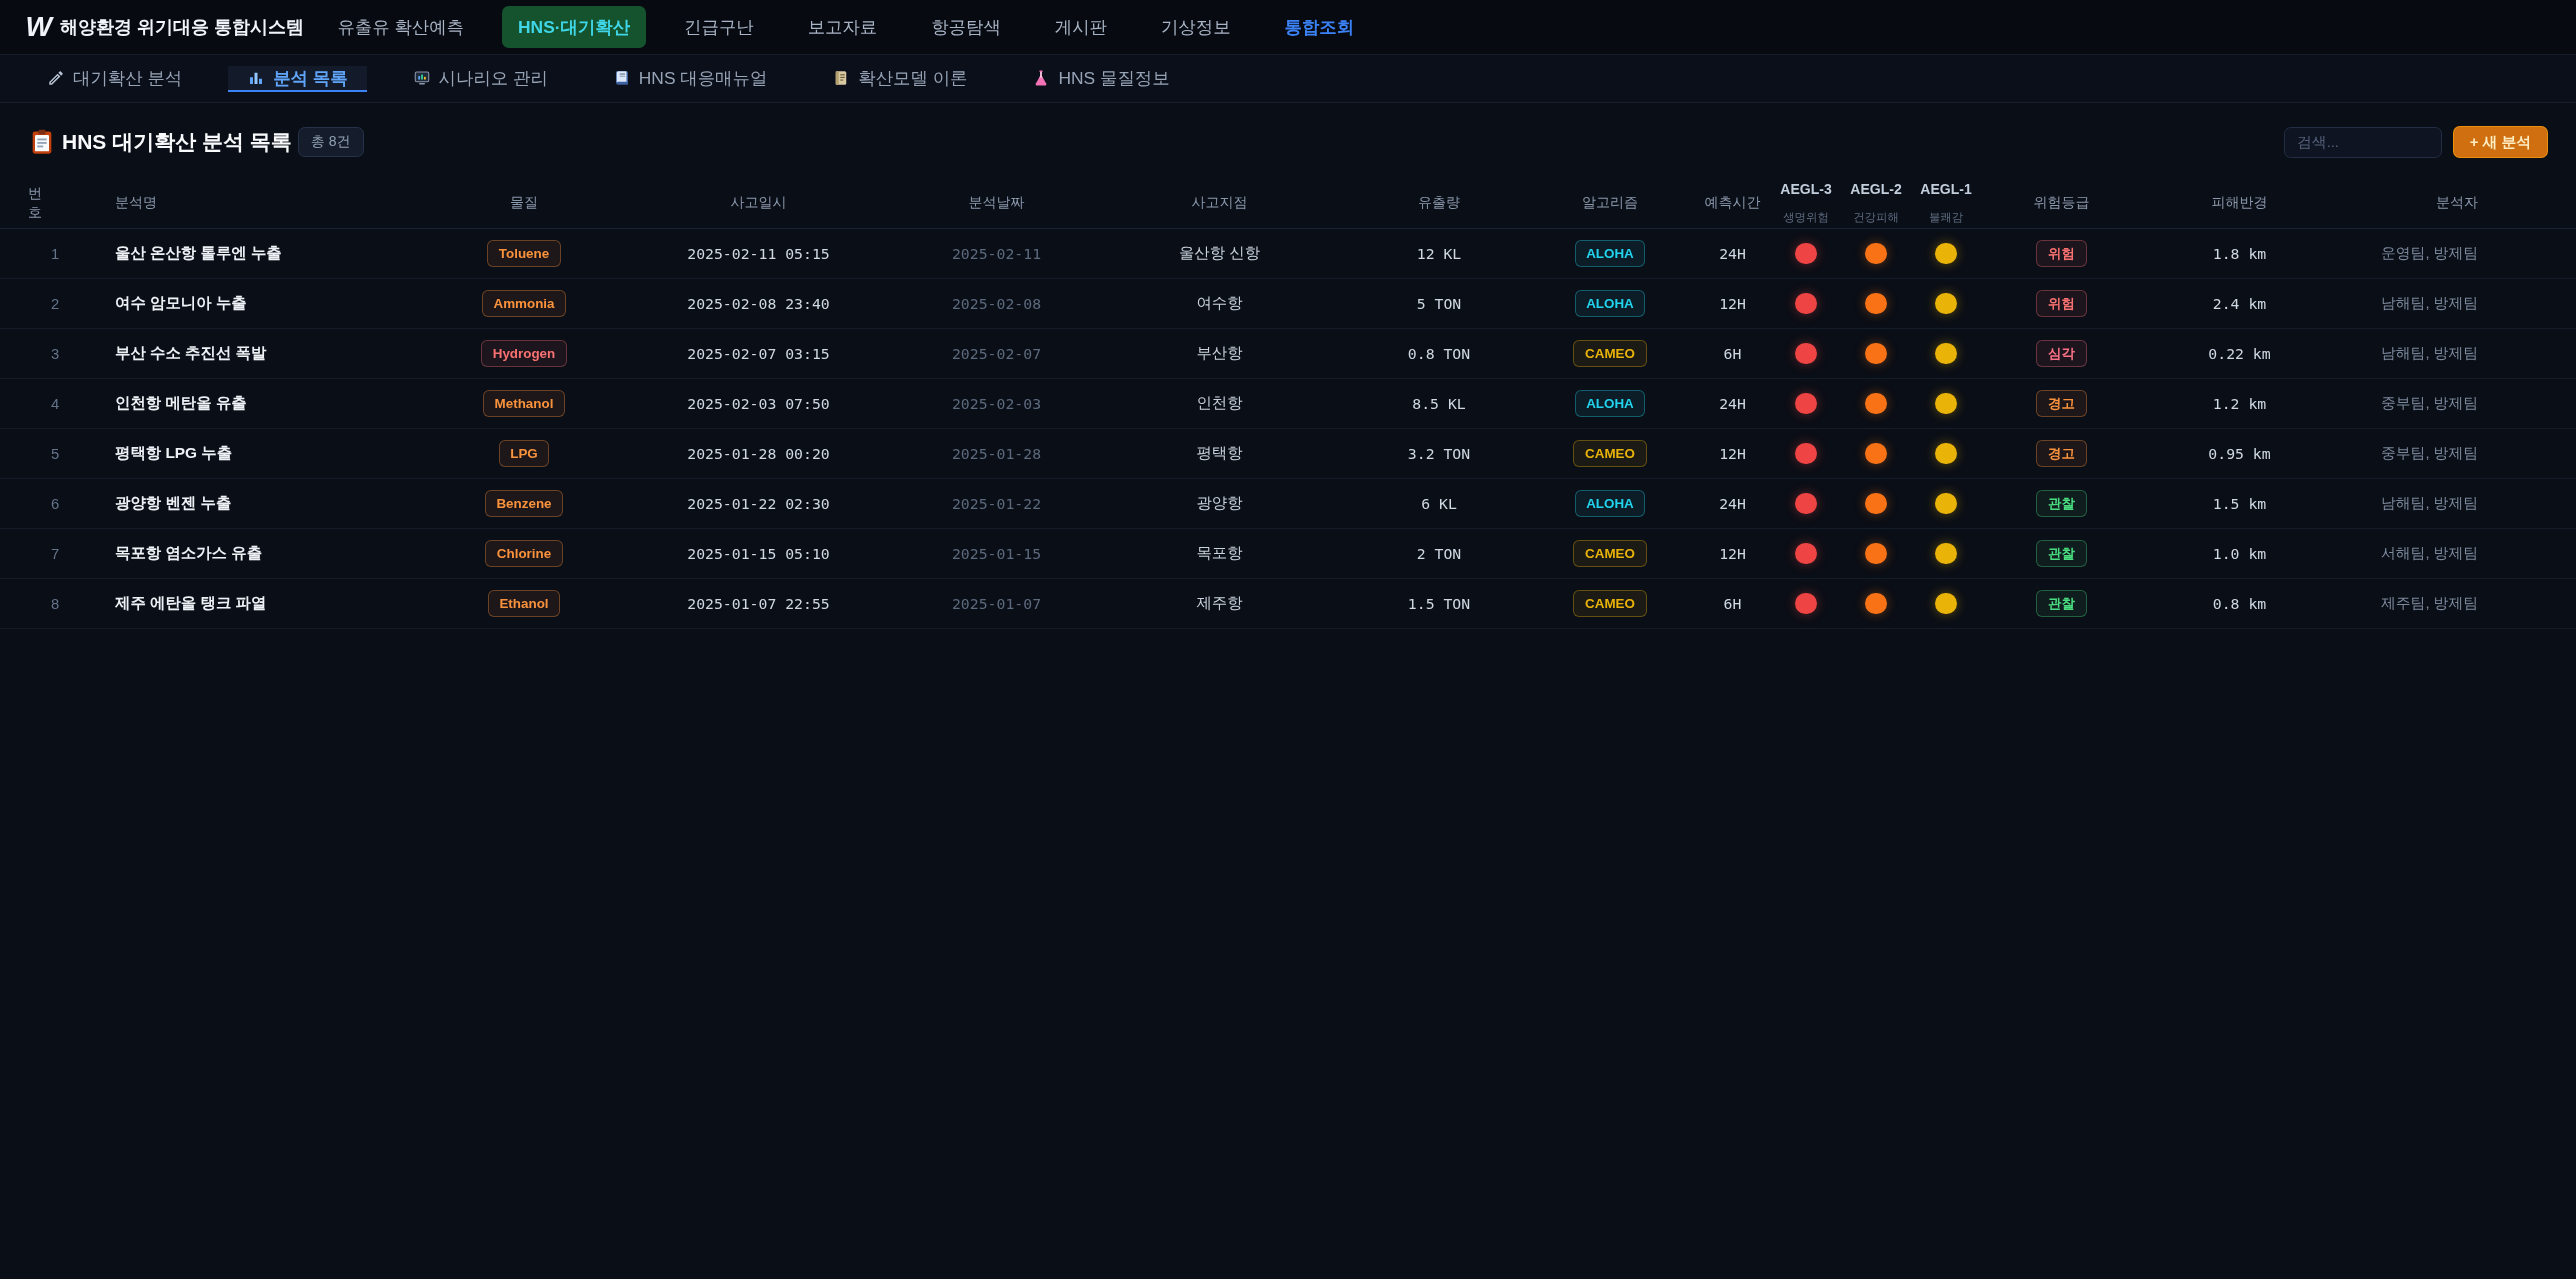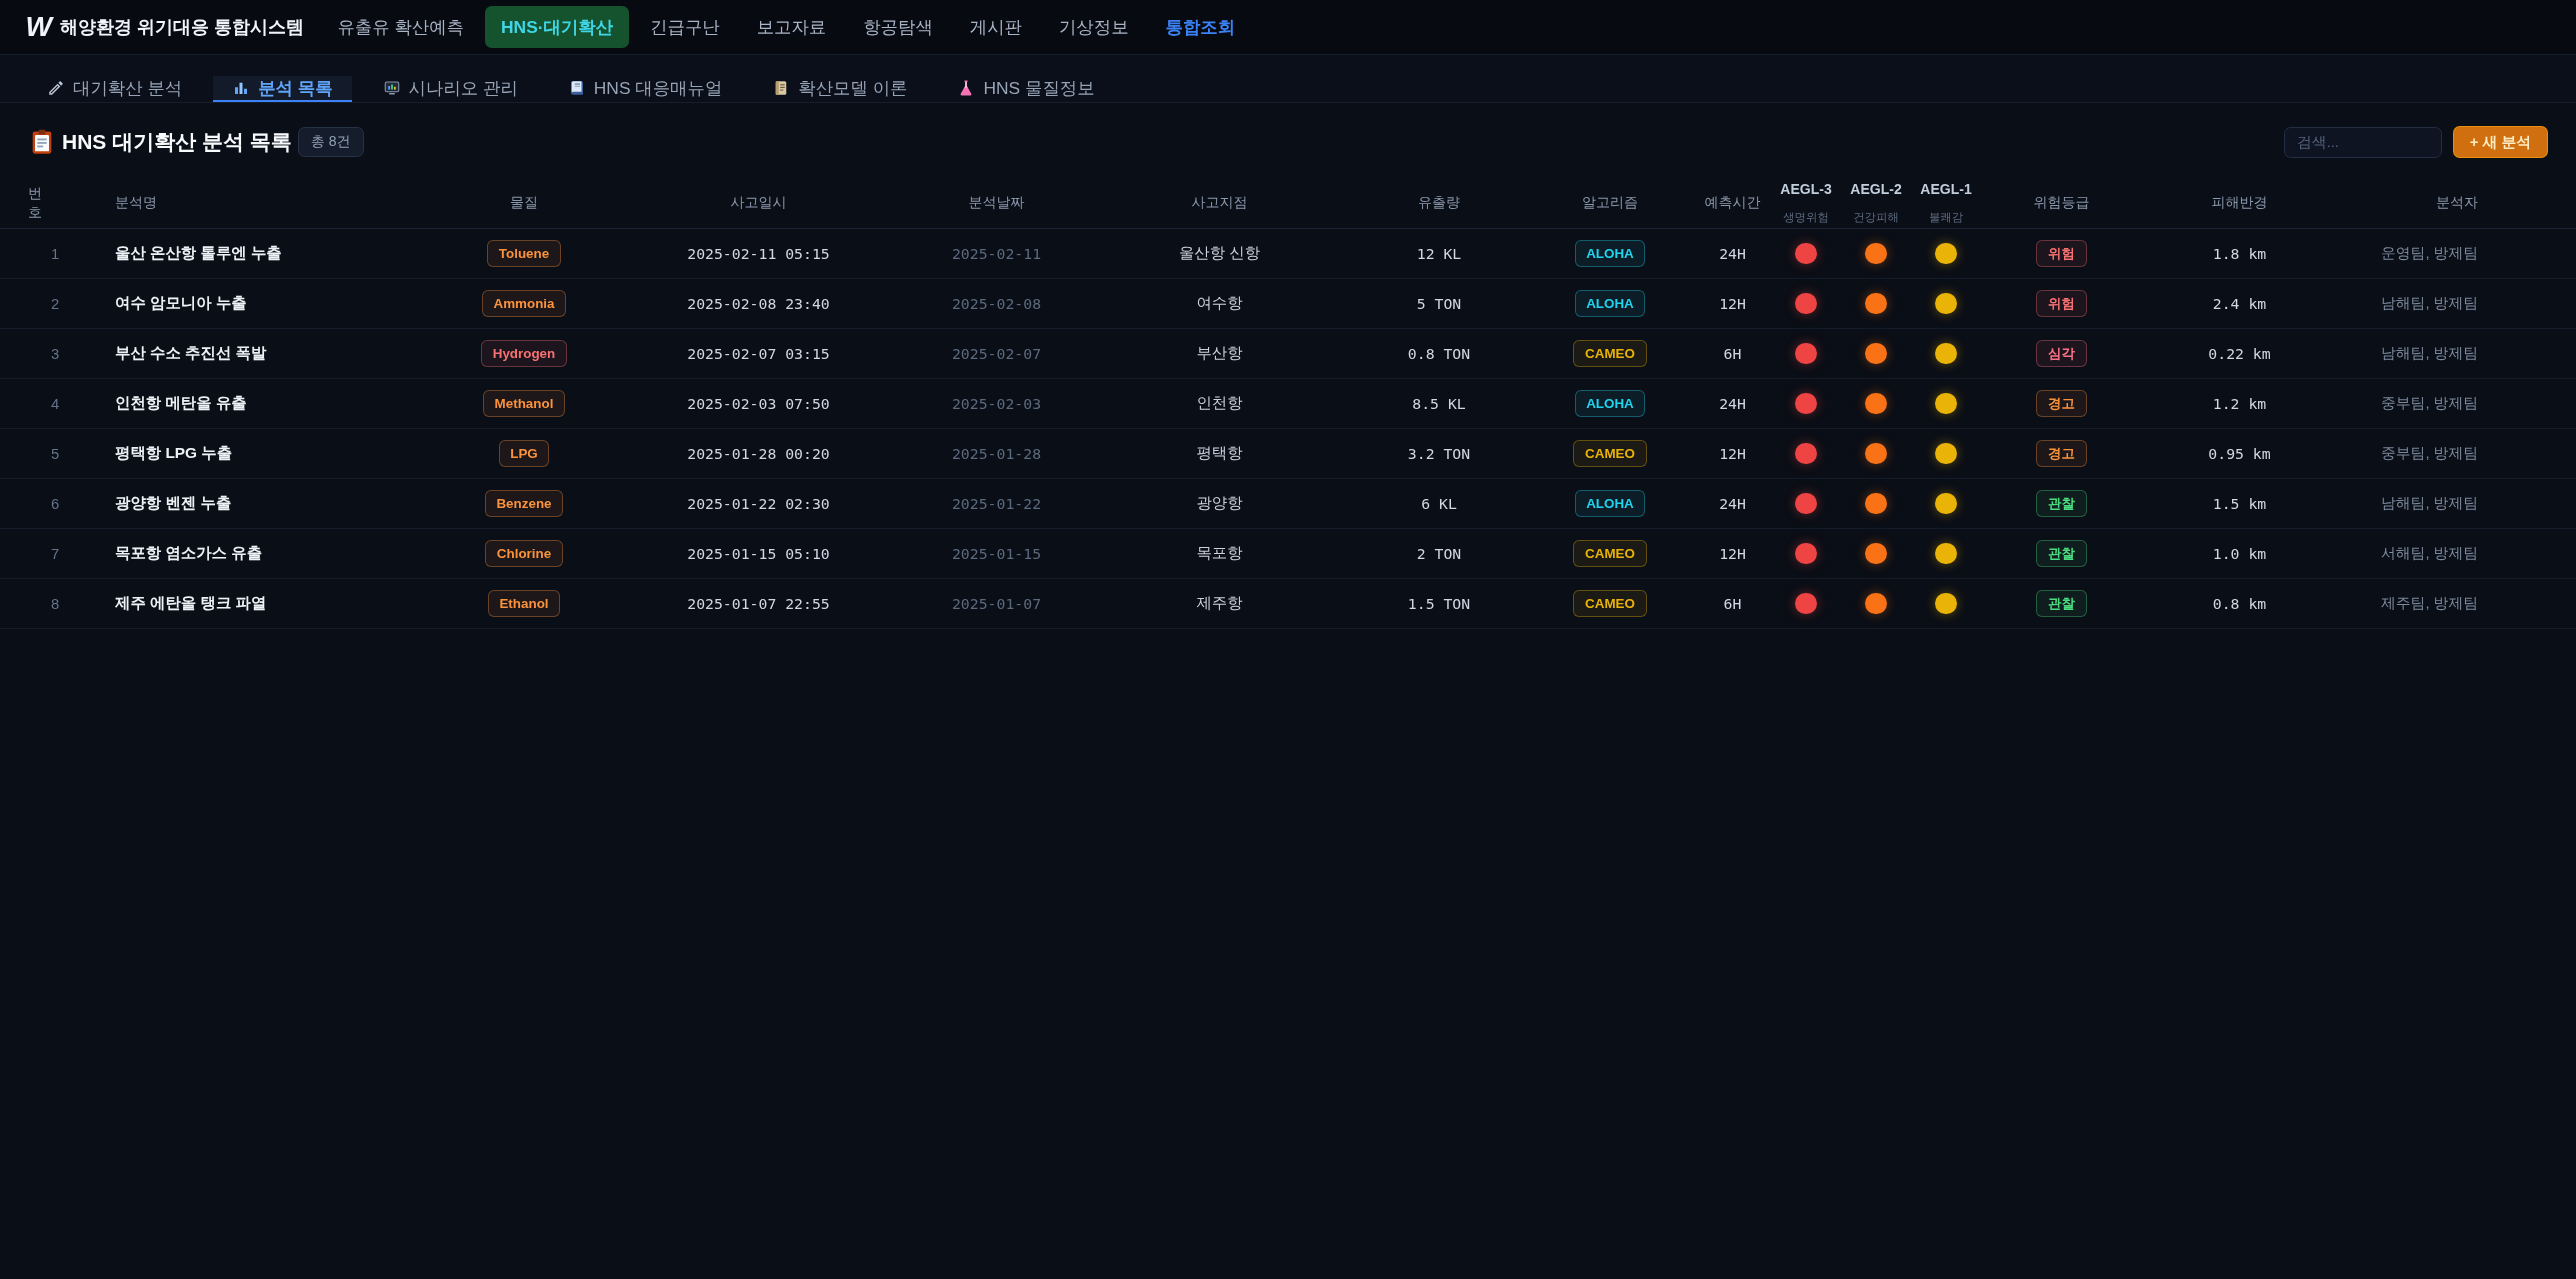--- a/index.html
+++ b/index.html
@@ -13,21 +13,21 @@
 
   
   .topbar {
     height:55px; background:#070a11; border-bottom:0.7px solid #151d2b;
     display:flex; align-items:center; padding:0 25.5px; gap:17.4px;
   }
   .logo { display:flex; align-items:center; gap:9.4px; cursor:pointer; }
   .logo-mark { font-size:28px; font-weight:900; font-style:italic; color:#f1f5f9; letter-spacing:-1.3px; }
   .logo-text { font-size:18px; font-weight:800; color:#f1f5f9; white-space:nowrap; }
 
-  .main-nav { display:flex; gap:5px; flex:1; }
+  .main-nav { display:flex; gap:22px; flex:1; }
   .nav-item { font-size:17.4px; color:#a9b5c6; padding:9.4px 16px; border-radius:6.7px; cursor:pointer; white-space:nowrap; }
   .nav-item.active { background:#14532d; color:#3fd6e8; font-weight:700; }
   .nav-item.emphasis { color:#3b82f6; font-weight:700; }
 
   .topbar-right { display:flex; align-items:center; gap:17.4px; }
   .incident-badge {
     display:flex; align-items:center; gap:8px;
     background:rgba(127,29,29,.28); border:0.7px solid rgba(239,68,68,.38);
     color:#f87171; font-size:16px; padding:6.7px 17.4px; border-radius:670px; cursor:pointer;
   }
@@ -39,21 +39,21 @@
     font-size:15.4px; padding:8px 16px; border-radius:6.7px; font-family:inherit; cursor:pointer;
   }
   .hamburger-btn {
     background:#0d1320; border:0.7px solid #2b374b; color:#cbd5e1;
     font-size:19px; width:42px; height:34px; border-radius:6.7px; cursor:pointer; font-family:inherit;
   }
 
   
   .tabbar {
     height:48px; background:#0b0f1a; border-bottom:0.7px solid #161e2c;
-    display:flex; align-items:flex-end; padding:0 28px; gap:12px;
+    display:flex; align-items:center; padding:0 28px; gap:27px;
   }
   .tab {
     display:flex; align-items:center; gap:8px; font-size:17.4px; color:#97a4b6;
     padding:0 19px; cursor:pointer; border-bottom:2.7px solid transparent;
   }
   .tab.active { background:#131b2a; color:#60a5fa; border-bottom-color:#3b82f6; font-weight:700; }
   .tab-icon svg { display:block; }
 
   
   .page-head { display:flex; align-items:center; justify-content:space-between; padding:23px 28px 19px 28px; }

